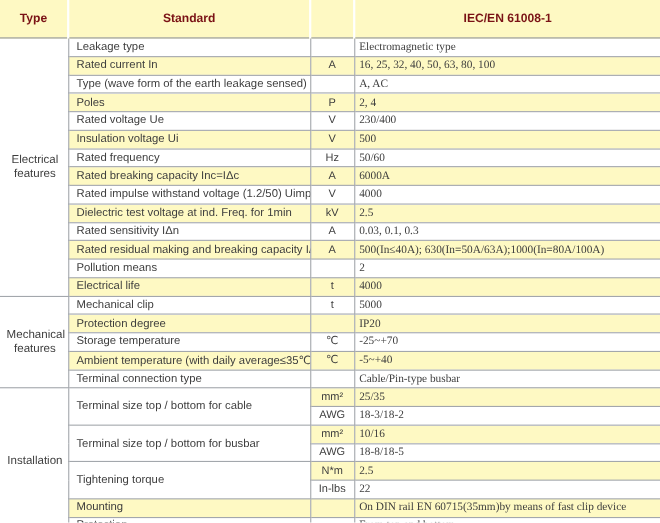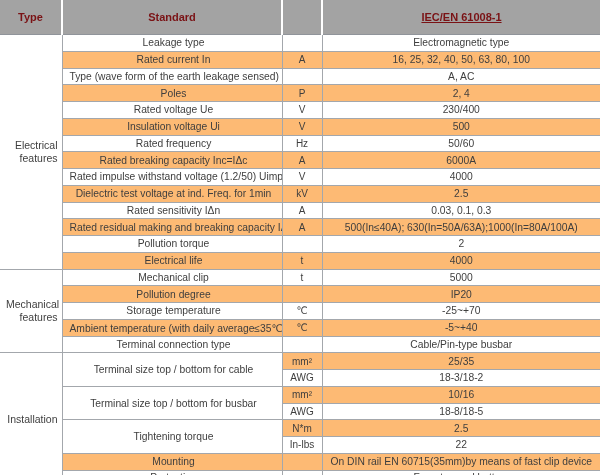--- a/index.html
+++ b/index.html
@@ -15,69 +15,70 @@
     table-layout: fixed;
     width: 600px;
     border-bottom: 3px solid #2d3844;
   }
   col.c-type  { width: 62px; }
   col.c-label { width: 220px; }
   col.c-unit  { width: 40px; }
   col.c-value { width: 278px; }
 
   th {
-    background: #a3a3a3;
+    background: #fef9c3;
     color: #7a1215;
     font-size: 11px;
     font-weight: 600;
     height: 21px;
     padding: 11px;
     text-align: center;
     border: none;
     border-right: 2px solid #ffffff;
     border-bottom: 1px solid #90949a;
   }
-  th:last-child { border-right: none; text-decoration: underline; }
+  th:last-child { border-right: none; }
 
   tr.r { height: 16.75px; }
 
   td {
     border: 1px solid #a3a7ac;
     padding: 0 4px;
     font-size: 10.3px;
     color: #3e3e3e;
     background: #ffffff;
     vertical-align: middle;
     white-space: nowrap;
     overflow: hidden;
   }
-  tr.alt td { background: #fdba74; }
+  tr.alt td { background: #fef9c3; }
 
   td.col-type {
     border-left: none;
     background: #ffffff !important;
-    text-align: right;
+    text-align: center;
     padding-left: 6px;
     white-space: normal;
     line-height: 1.25;
     font-size: 10.5px;
   }
   td.col-label {
-    text-align: center;
+    text-align: left;
     padding-left: 7px;
   }
   td.col-label.merged { background: #ffffff !important; }
   td.col-unit {
     text-align: center;
     padding: 0 1px;
     font-size: 10px;
   }
   td.col-value {
-    text-align: center;
+    text-align: left;
     border-right: none;
+    font-family: Liberation Serif, serif;
   }
 </style>
 </head>
 <body>
 
 <table class="spec">
   <colgroup>
     <col class="c-type">
       <col class="c-label">
       <col class="c-unit">
@@ -147,38 +148,38 @@
       <td class="col-label">Rated sensitivity  IΔn</td>
       <td class="col-unit">A</td>
       <td class="col-value">0.03, 0.1, 0.3</td>
     </tr>
     <tr class="r alt">
       <td class="col-label">Rated residual making and breaking capacity IΔm</td>
       <td class="col-unit">A</td>
       <td class="col-value">500(In≤40A); 630(In=50A/63A);1000(In=80A/100A)</td>
     </tr>
     <tr class="r">
-      <td class="col-label">Pollution torque</td>
+      <td class="col-label">Pollution means</td>
       <td class="col-unit"></td>
       <td class="col-value">2</td>
     </tr>
     <tr class="r alt">
       <td class="col-label">Electrical life</td>
       <td class="col-unit">t</td>
       <td class="col-value">4000</td>
     </tr>
 
     <tr class="r">
       <td class="col-type" rowspan="5">Mechanical features</td>
       <td class="col-label">Mechanical clip</td>
       <td class="col-unit">t</td>
       <td class="col-value">5000</td>
     </tr>
     <tr class="r alt">
-      <td class="col-label">Pollution degree</td>
+      <td class="col-label">Protection degree</td>
       <td class="col-unit"></td>
       <td class="col-value">IP20</td>
     </tr>
     <tr class="r">
       <td class="col-label">Storage temperature</td>
       <td class="col-unit">℃</td>
       <td class="col-value">-25~+70</td>
     </tr>
     <tr class="r alt">
       <td class="col-label">Ambient temperature (with daily average≤35℃)</td>

